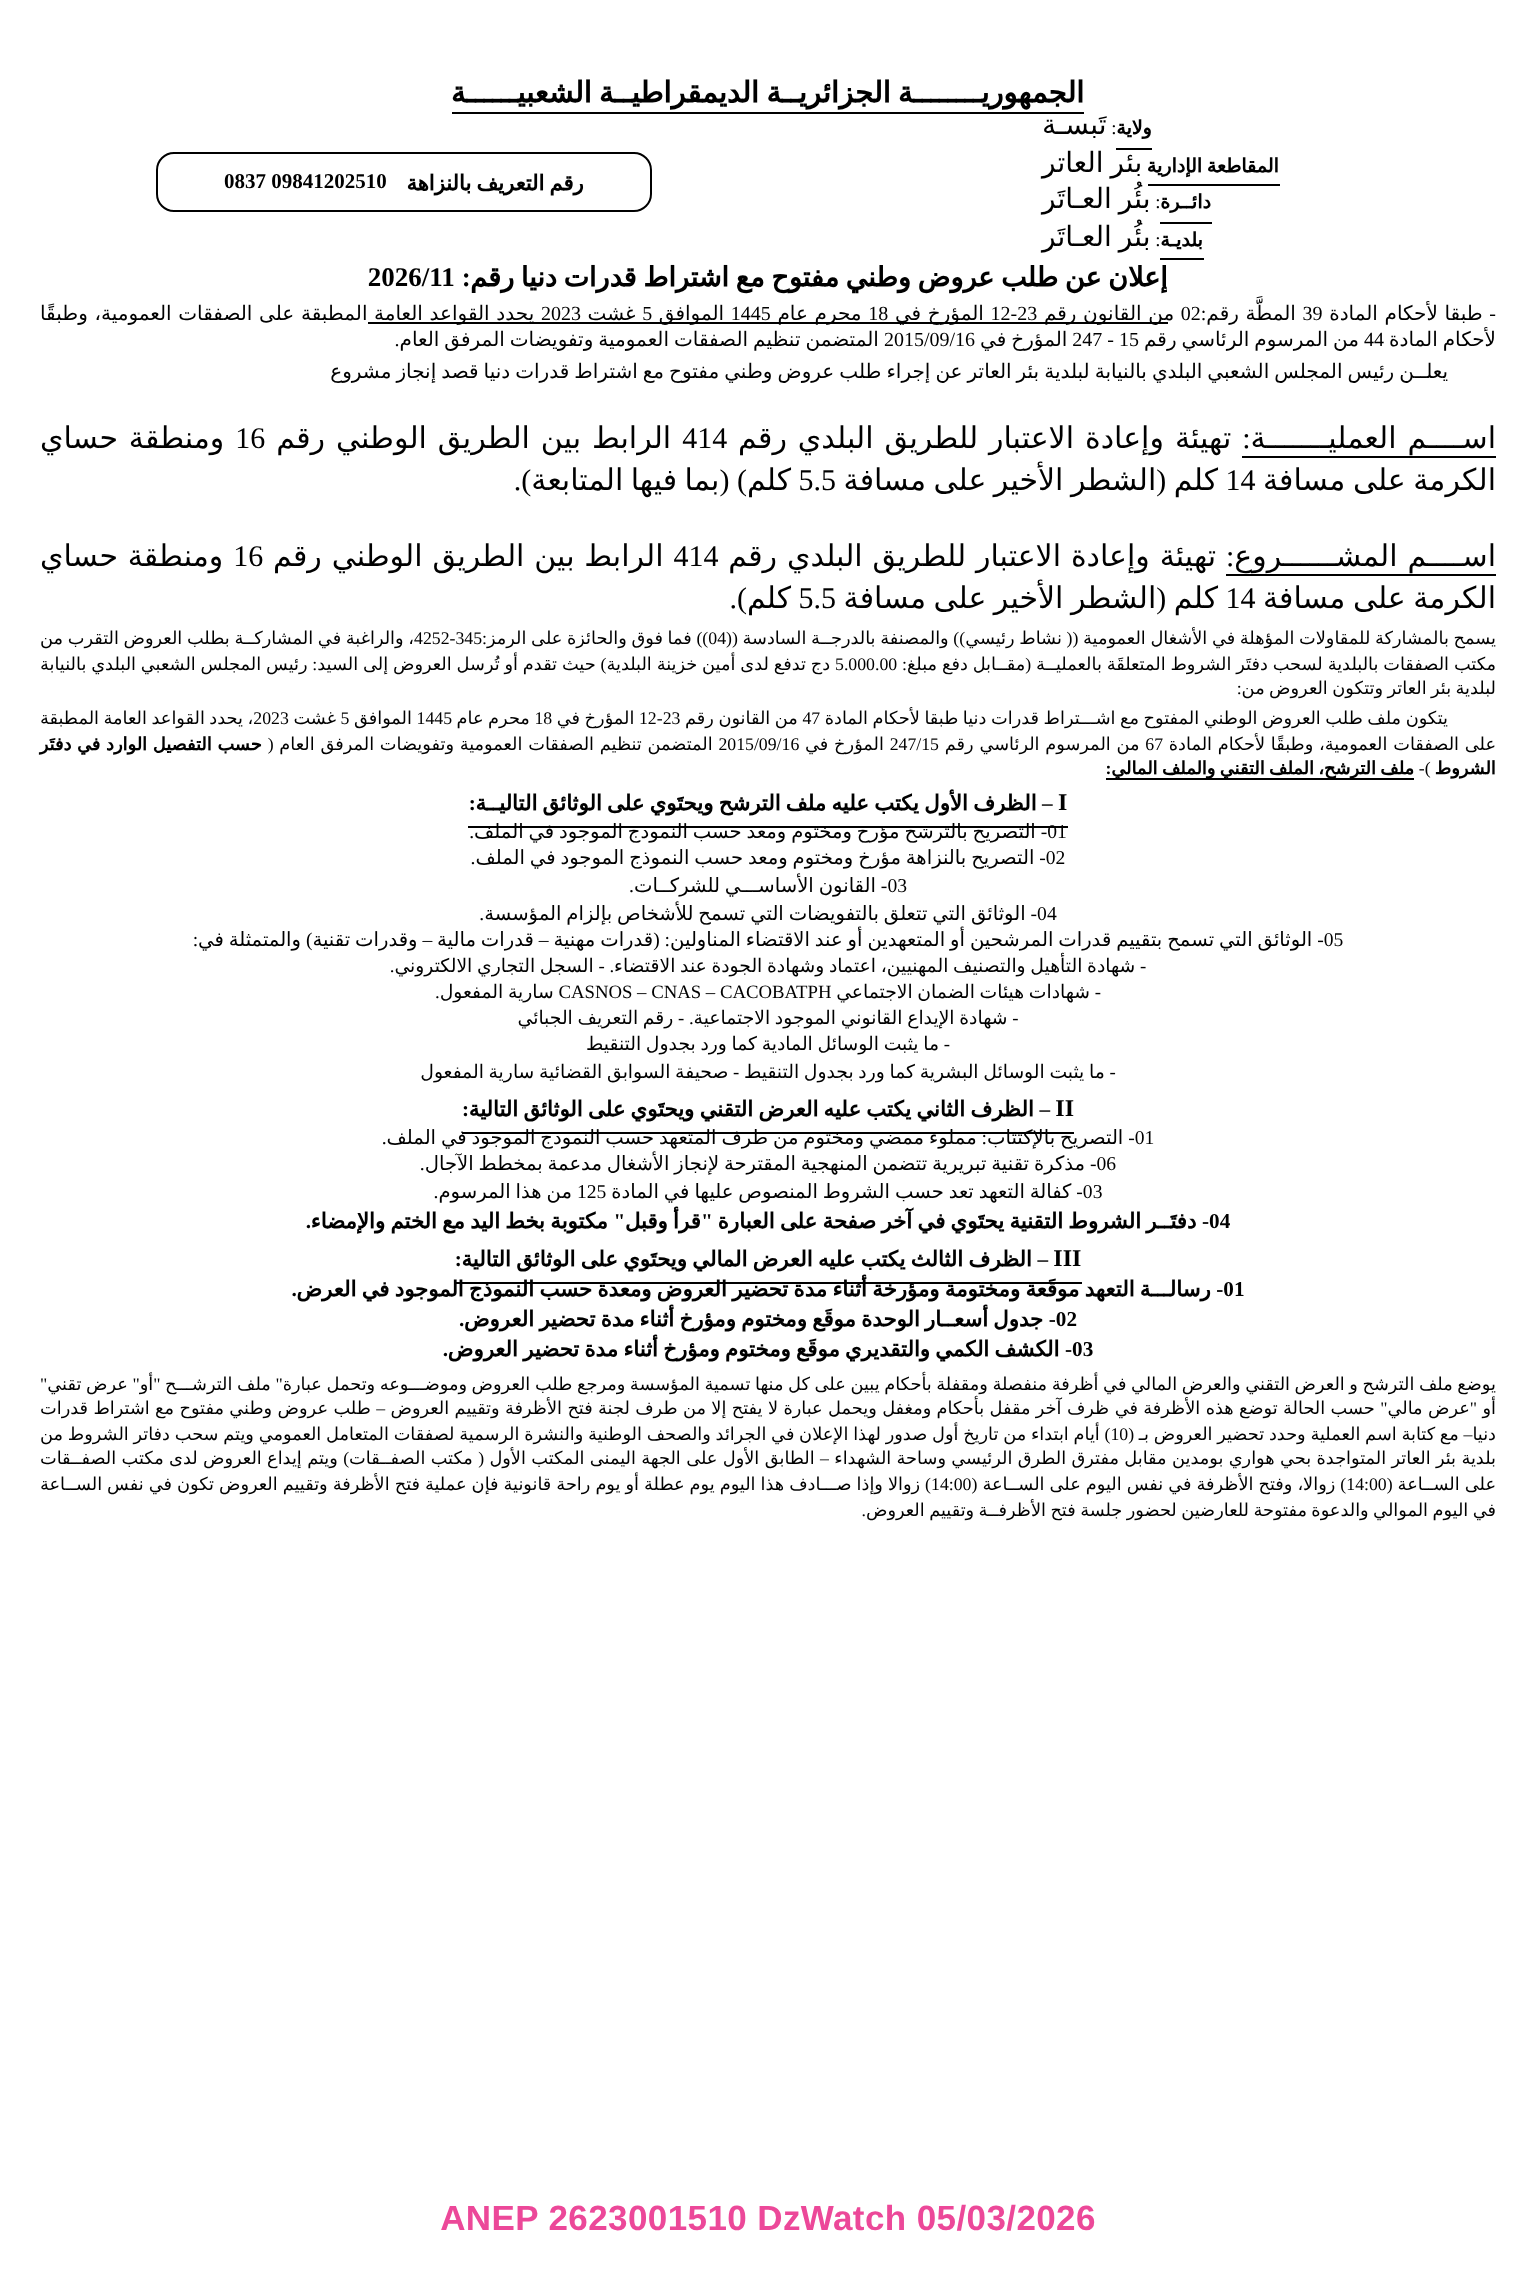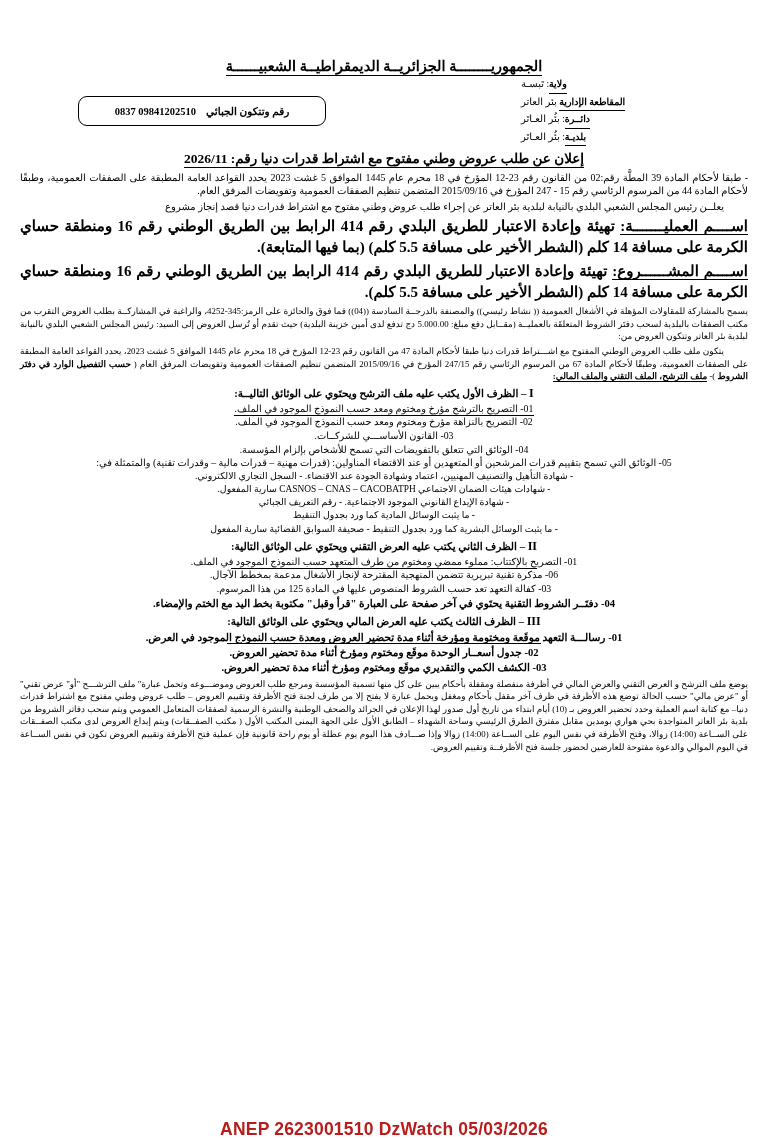--- a/index.html
+++ b/index.html
@@ -21,21 +21,20 @@
     width: 768px;
     height: 1138px;
     box-sizing: border-box;
     padding: 0 20px;
   }
 
   
   .header-zone {
     position: relative;
     height: 110px;
-    margin-top: 20px;
   }
   .republic-title {
     position: absolute;
     top: 38px;
     left: 0;
     right: 0;
     text-align: center;
     font-size: 14.5px;
     font-weight: bold;
     letter-spacing: 0px;
@@ -58,21 +57,21 @@
     direction: rtl;
     text-align: left;
   }
   .admin-key {
     font-weight: bold;
     border-bottom: 1.3px solid #000;
     display: inline-block;
     letter-spacing: -1.1px;
   }
   .admin-key.wide { letter-spacing: -1.4px; }
-  .admin-val { font-size: 10px; }
+  .admin-val { font-size: 14px; }
 
   .tax-box {
     position: absolute;
     top: 76px;
     left: 58px;
     width: 248px;
     height: 30px;
     border: 1.2px solid #000;
     border-radius: 9px;
     box-sizing: border-box;
@@ -91,21 +90,21 @@
   
   .headline {
     text-align: center;
     font-size: 13.5px;
     font-weight: bold;
     margin-top: 20px;
     margin-bottom: 4px;
   }
   .headline span {
     border-bottom: 1.6px solid #000;
-    padding-bottom: 1px;
+    padding-bottom: 15px;
   }
 
   
   .body-txt {
     font-size: 10.2px;
     line-height: 14.2px;
     text-align: justify;
     margin: 0 0 2px 0;
   }
   .body-txt.small {
@@ -113,42 +112,42 @@
     line-height: 13.4px;
   }
   .body-txt.tiny {
     font-size: 8.9px;
     line-height: 12.6px;
   }
   .indent { text-indent: 24px; }
 
   .op-name {
     font-size: 15px;
-    font-weight: bold;
+    font-weight: normal;
     line-height: 21px;
     text-align: justify;
-    margin: 3px 0 2px 0;
+    margin: 17px 0 2px 0;
   }
   .op-name .lbl {
     border-bottom: 1.6px solid #000;
     letter-spacing: -0.3px;
   }
 
   .u  { border-bottom: 1.3px solid #000; }
   .b  { font-weight: bold; }
 
   .sec-title {
     font-size: 10.6px;
     font-weight: bold;
     text-align: center;
     margin: 3px 0 1px 0;
   }
   .sec-title .inner {
     border-bottom: 1.4px solid #000;
-    padding-bottom: 16px;
+    padding-bottom: 5px;
   }
   .roman {
     font-family: "Liberation Serif", serif;
     font-size: 12px;
   }
 
   ol.doc-list, ul.doc-list {
     list-style: none;
     margin: 0;
     padding: 0;
@@ -214,21 +213,21 @@
         <span class="admin-val">بئُر العـاتَر</span>
       </div>
       <div class="admin-line">
         <span class="admin-key">بلديـة</span><span>:</span>
         <span class="admin-val">بئُر العـاتَر</span>
       </div>
     </div>
 
     <div class="tax-box">
       <div class="tax-box-inner">
-        <span>رقم وتتكون الجبائي</span>
+        <span>رقم التعريف بالنزاهة</span>
         <span class="tax-num">09841202510 0837</span>
       </div>
     </div>
 
   </div>
 
   <div class="headline">
     <span>إعلان عن طلب عروض وطني مفتوح مع اشتراط قدرات دنيا رقم: 2026/11</span>
   </div>
 
@@ -292,17 +291,17 @@
   <ul class="doc-list">
     <li class="list-item bold">01- رسالـــة التعهد موقَعة ومختومة ومؤرخة أثناء مدة تحضير العروض ومعدة حسب النموذج الموجود في العرض.</li>
     <li class="list-item bold">02- جدول أسعــار الوحدة موقَع ومختوم ومؤرخ أثناء مدة تحضير العروض.</li>
     <li class="list-item bold">03- الكشف الكمي والتقديري موقَع ومختوم ومؤرخ أثناء مدة تحضير العروض.</li>
   </ul>
 
   <div class="para-block">
     <p class="body-txt tiny">يوضع ملف الترشح و العرض التقني والعرض المالي في أظرفة منفصلة ومقفلة بأحكام يبين على كل منها تسمية المؤسسة ومرجع طلب العروض وموضـــوعه وتحمل عبارة" ملف الترشـــح "أو" عرض تقني" أو "عرض مالي" حسب الحالة توضع هذه الأظرفة في ظرف آخر مقفل بأحكام ومغفل ويحمل عبارة لا يفتح إلا من طرف لجنة فتح الأظرفة وتقييم العروض – طلب عروض وطني مفتوح مع اشتراط قدرات دنيا– مع كتابة اسم العملية وحدد تحضير العروض بـ (10) أيام ابتداء من تاريخ أول صدور لهذا الإعلان في الجرائد والصحف الوطنية والنشرة الرسمية لصفقات المتعامل العمومي ويتم سحب دفاتر الشروط من بلدية بئر العاتر المتواجدة بحي هواري بومدين مقابل مفترق الطرق الرئيسي وساحة الشهداء – الطابق الأول على الجهة اليمنى المكتب الأول ( مكتب الصفــقات) ويتم إيداع العروض لدى مكتب الصفــقات على الســاعة (14:00) زوالا، وفتح الأظرفة في نفس اليوم على الســاعة (14:00) زوالا وإذا صـــادف هذا اليوم يوم عطلة أو يوم راحة قانونية فإن عملية فتح الأظرفة وتقييم العروض تكون في نفس الســاعة في اليوم الموالي والدعوة مفتوحة للعارضين لحضور جلسة فتح الأظرفــة وتقييم العروض.</p>
   </div>
 
-  <div class="footer" style="color: #b91c1c;">
+  <div class="footer" style="color: #ec4899;">
     <span>ANEP 2623001510 DzWatch 05/03/2026</span>
   </div>
 
 </div>
 
 </body></html>

